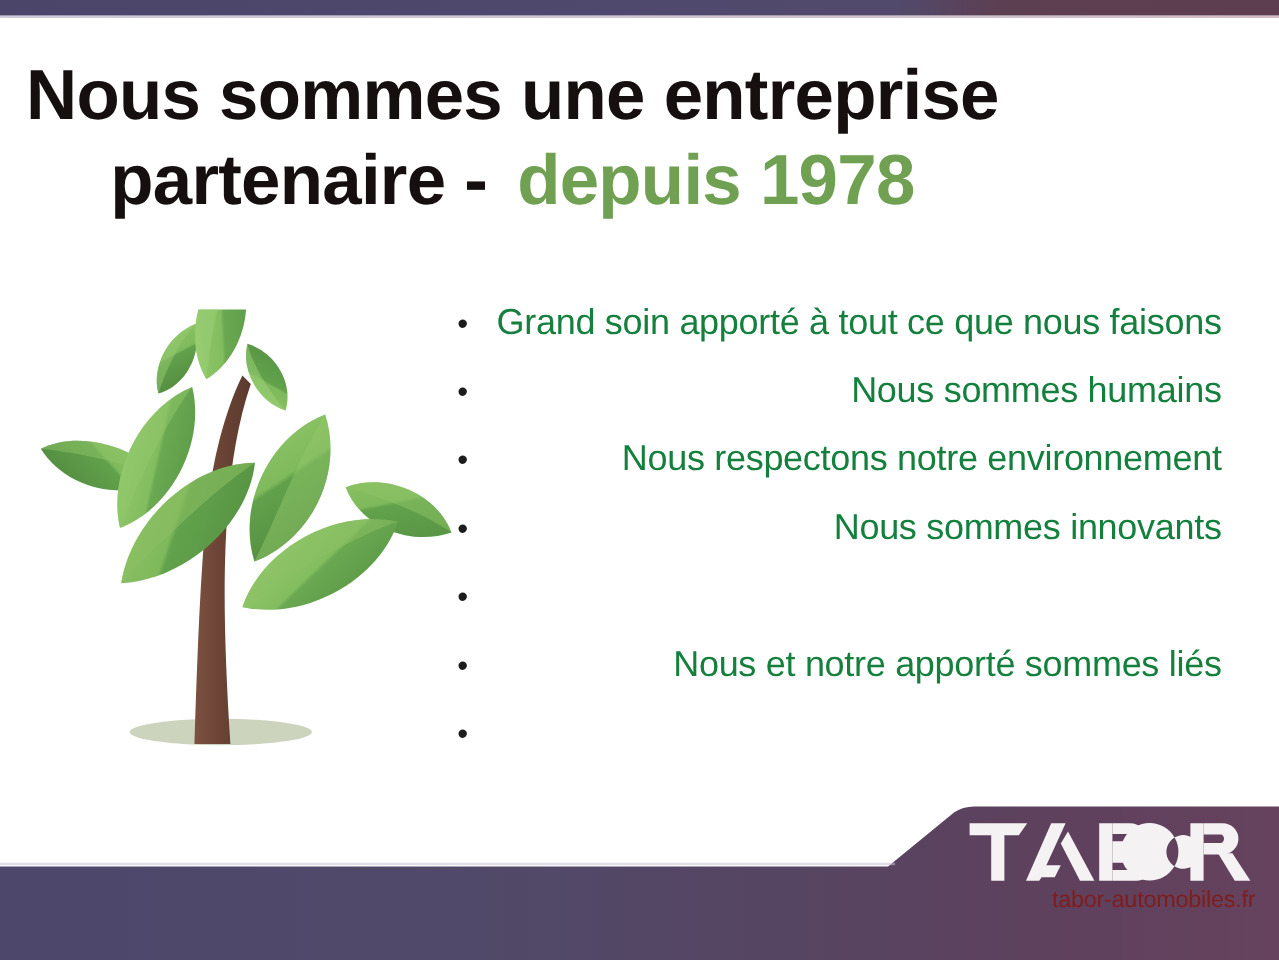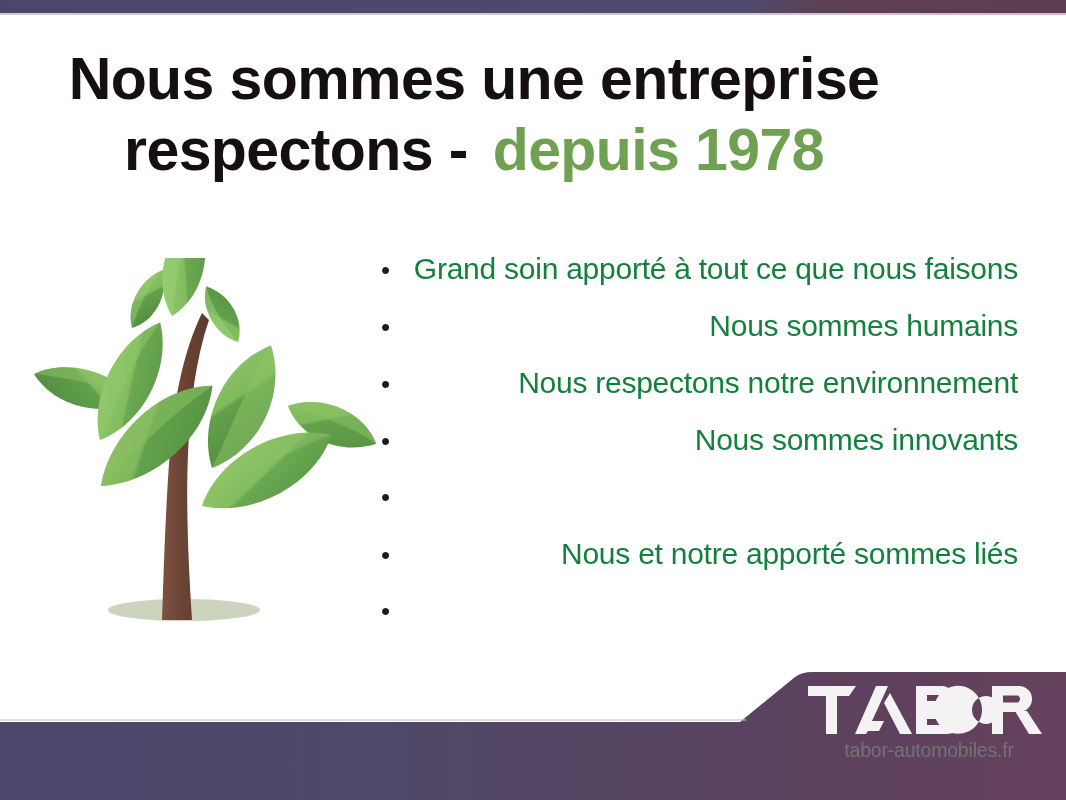--- a/index.html
+++ b/index.html
@@ -52,21 +52,20 @@
     left: 0;
     top: 44px;
     width: 854px;
     text-align: center;
     font-family: "Liberation Sans Narrow", "Liberation Sans", sans-serif;
     font-weight: bold;
     font-size: 59px;
     line-height: 71px;
     letter-spacing: -0.6px;
     color: #15100f;
-    padding-left: 47px;
     -webkit-font-smoothing: antialiased;
   }
   #headline .line {
     display: block;
     white-space: nowrap;
   }
   .accent-green {
     color: #70a052;
     margin-left: 11px;
   }
@@ -164,37 +163,37 @@
     height: 100%;
   }
   #logo-tagline {
     position: absolute;
     left: 6px;
     top: 54px;
     width: 234px;
     font-size: 19.5px;
     line-height: 24px;
     letter-spacing: -0.2px;
-    color: #737373;
-    text-align: center;
+    color: #7f1d1d;
+    text-align: right;
     white-space: nowrap;
   }
 </style>
 </head>
 <body>
 
 <div id="slide">
 
   <div id="top-bar"></div>
   <div id="top-bar-hairline"></div>
 
   <div id="headline">
     <span class="line">Nous sommes une entreprise</span>
     <span class="line">
-      <span>respectons -</span><span class="dash-gap"></span><span class="accent-green">depuis 1978</span>
+      <span>partenaire -</span><span class="dash-gap"></span><span class="accent-green">depuis 1978</span>
     </span>
   </div>
 
   <div id="tree-illustration">
     <svg viewBox="0 0 366 392" xmlns="http://www.w3.org/2000/svg" aria-hidden="true">
       <defs>
         <linearGradient id="leafA" x1="0%" y1="0%" x2="100%" y2="60%">
           <stop offset="0%" stop-color="#8ec466"></stop>
           <stop offset="48%" stop-color="#7eb95c"></stop>
           <stop offset="52%" stop-color="#63a24c"></stop>

